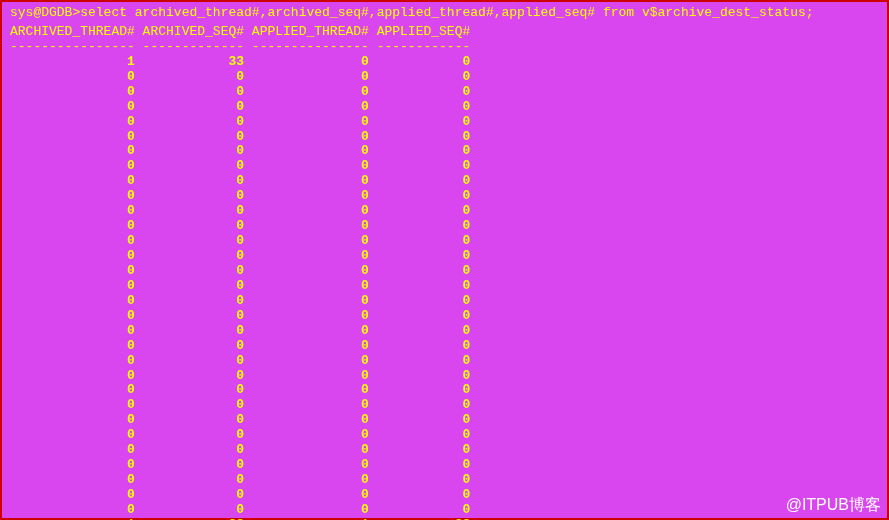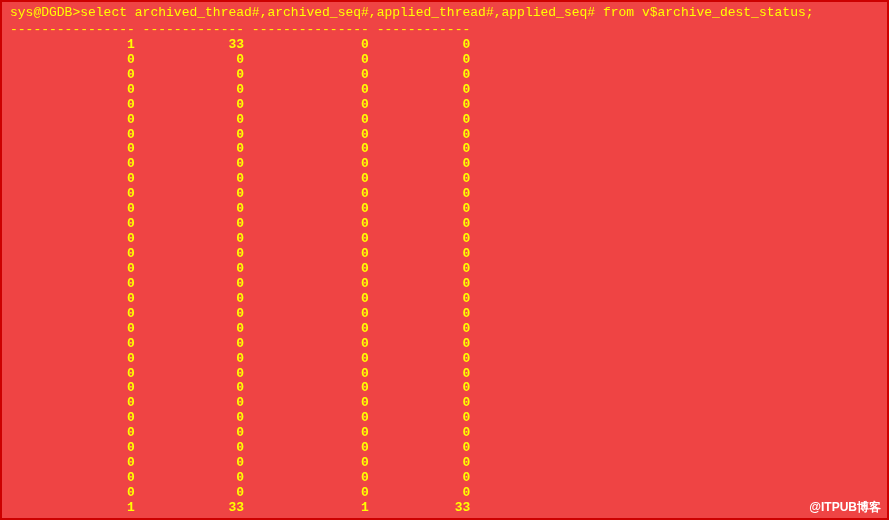--- a/index.html
+++ b/index.html
@@ -15,21 +15,21 @@
       font-size: 13px;
       color: #ffff00;
       position: relative;
       overflow: hidden;
     }
     .terminal {
       border: 2px solid #cc0000;
       width: 100%;
       height: 100%;
       padding: 4px 8px;
-      background: #ef4444;
+      background: #d946ef;
       line-height: 1.15;
     }
     .prompt-line {
       white-space: pre;
       margin-bottom: 2px;
     }
     .header-row {
       white-space: pre;
       margin-top: 4px;
     }
@@ -42,27 +42,28 @@
     .data-row {
       white-space: pre;
       font-weight: bold;
     }
     .watermark {
       position: absolute;
       bottom: 4px;
       right: 8px;
       color: #ffffff;
       font-family: Arial, sans-serif;
-      font-size: 12px;
-      font-weight: bold;
+      font-size: 16px;
+      font-weight: normal;
     }
   </style>
 </head>
 <body>
 
 <div class="terminal">
   <div class="prompt-line">sys@DGDB&gt;select archived_thread#,archived_seq#,applied_thread#,applied_seq# from v$archive_dest_status;</div>
+  <div class="header-row" id="header-row">ARCHIVED_THREAD# ARCHIVED_SEQ# APPLIED_THREAD# APPLIED_SEQ#</div>
   <div class="divider-row" id="divider-row">---------------- ------------- --------------- ------------</div>
   <div class="data-rows" id="data-rows"><div class="data-row">               1            33               0            0</div><div class="data-row">               0             0               0            0</div><div class="data-row">               0             0               0            0</div><div class="data-row">               0             0               0            0</div><div class="data-row">               0             0               0            0</div><div class="data-row">               0             0               0            0</div><div class="data-row">               0             0               0            0</div><div class="data-row">               0             0               0            0</div><div class="data-row">               0             0               0            0</div><div class="data-row">               0             0               0            0</div><div class="data-row">               0             0               0            0</div><div class="data-row">               0             0               0            0</div><div class="data-row">               0             0               0            0</div><div class="data-row">               0             0               0            0</div><div class="data-row">               0             0               0            0</div><div class="data-row">               0             0               0            0</div><div class="data-row">               0             0               0            0</div><div class="data-row">               0             0               0            0</div><div class="data-row">               0             0               0            0</div><div class="data-row">               0             0               0            0</div><div class="data-row">               0             0               0            0</div><div class="data-row">               0             0               0            0</div><div class="data-row">               0             0               0            0</div><div class="data-row">               0             0               0            0</div><div class="data-row">               0             0               0            0</div><div class="data-row">               0             0               0            0</div><div class="data-row">               0             0               0            0</div><div class="data-row">               0             0               0            0</div><div class="data-row">               0             0               0            0</div><div class="data-row">               0             0               0            0</div><div class="data-row">               0             0               0            0</div><div class="data-row">               1            33               1           33</div></div>
 
 </div>
 
 <div class="watermark">@ITPUB博客</div>
 
 </body></html>

